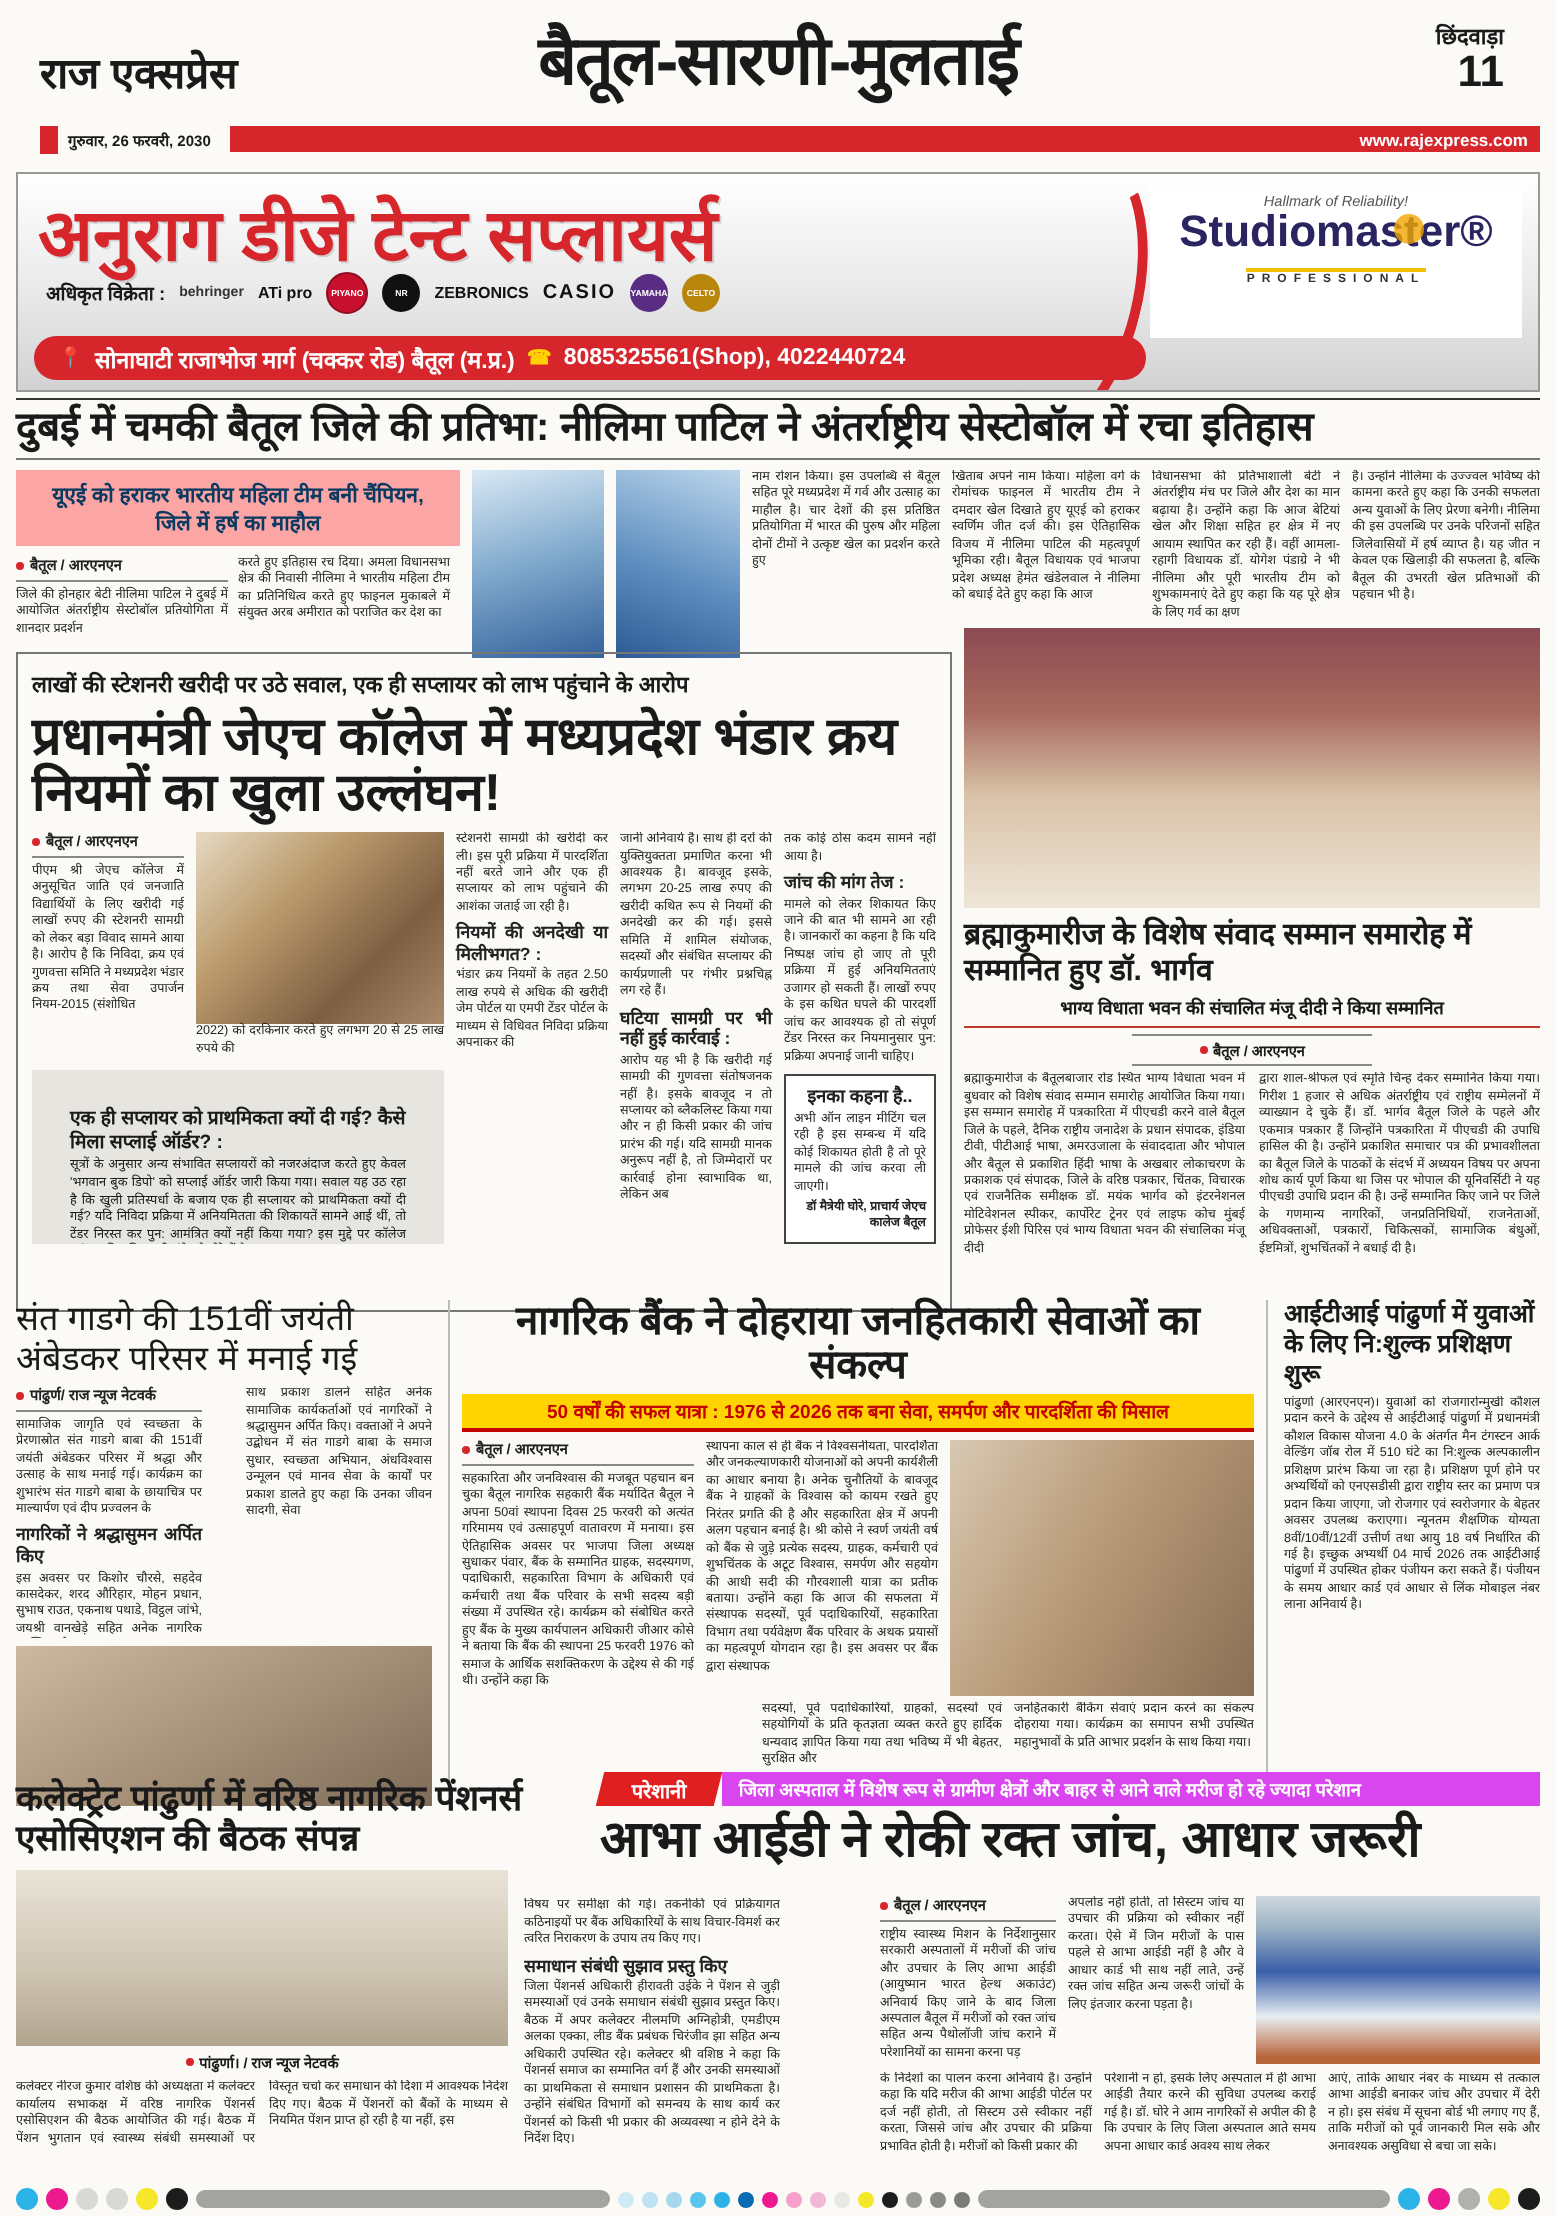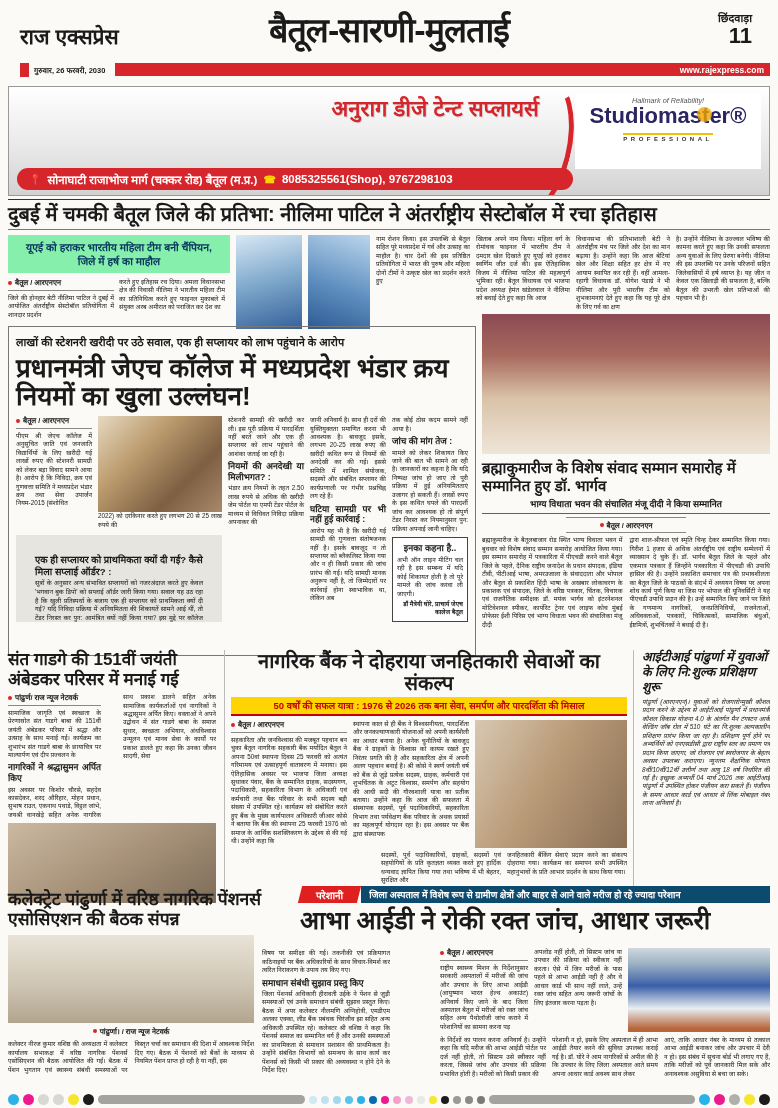--- a/index.html
+++ b/index.html
@@ -11,21 +11,21 @@
   .city{position:absolute;right:26px;top:10px;font-size:11px;font-weight:800;}
   .pageno{position:absolute;right:26px;top:23px;font-size:22px;font-weight:800;text-align:right;}
   .dateline-row{position:absolute;top:62px;left:20px;right:8px;height:15px;display:flex;align-items:center;}
   .red-sq{width:9px;height:14px;background:#d6252b;margin-right:5px;flex:none;}
   .date-text{font-size:7.5px;font-weight:bold;margin-right:10px;white-space:nowrap;}
   .red-bar{flex:1;height:13px;background:#d6252b;display:flex;justify-content:flex-end;align-items:center;padding-right:6px;}
   .website{color:#fff;font-size:8.5px;font-weight:bold;cursor:pointer;}
   
   .ad{position:absolute;top:86px;left:8px;width:760px;height:108px;border:1px solid #999;
       background:linear-gradient(180deg,#ffffff,#e9e9e9 55%,#d2d2d2);overflow:hidden;}
-  .ad-title{position:absolute;top:5px;left:10px;width:520px;text-align:right;font-size:22px;font-weight:800;color:#d6252b;text-shadow:1px 1px 0 #00000022;}
+  .ad-title{position:absolute;top:5px;left:10px;width:520px;text-align:left;font-size:36px;font-weight:800;color:#d6252b;text-shadow:1px 1px 0 #00000022;}
   .brands-row{position:absolute;top:49px;left:14px;width:528px;display:flex;align-items:center;gap:7px;}
   .dealer-label{font-size:9.5px;font-weight:800;}
   .brand{font-weight:800;white-space:nowrap;}
   .b1{font-size:7px;color:#333;}
   .b2{font-size:8px;color:#111;}
   .chip{display:inline-flex;align-items:center;justify-content:center;border-radius:50%;width:19px;height:19px;font-size:4.3px;color:#fff;font-weight:800;text-align:center;flex:none;}
   .c-red{background:#c8102e;border:1px solid #8e0b20;}
   .c-blk{background:#111;}
   .c-pur{background:#5a2d82;}
   .c-gold{background:#b8860b;}
@@ -46,21 +46,21 @@
   .col{font-size:6.3px;line-height:1.34;text-align:justify;color:#222;}
   .byline{display:flex;align-items:center;gap:3px;font-size:7.3px;font-weight:800;border-bottom:1px solid #888;padding-bottom:2px;margin-bottom:3px;}
   .dot{width:4px;height:4px;border-radius:50%;background:#d6252b;flex:none;}
   .sh{font-weight:800;font-size:8.8px;margin:3px 0 2px;line-height:1.2;}
   .photo{background:#ccc;flex:none;}
   
   .a1{position:absolute;top:199px;left:8px;width:762px;}
   .headline1{font-size:20px;font-weight:800;line-height:1.1;border-top:1.5px solid #333;border-bottom:1px solid #777;padding:3px 0 4px;}
   .a1-content{display:flex;gap:6px;margin-top:5px;height:98px;overflow:hidden;}
   .a1-left{width:222px;flex:none;display:flex;flex-wrap:wrap;gap:5px;align-content:flex-start;}
-  .bluebox{width:100%;height:38px;background:#86efac;color:#0a3a60;font-weight:800;font-size:10.5px;text-align:center;display:flex;align-items:center;justify-content:center;padding:2px 10px;box-sizing:border-box;}
+  .bluebox{width:100%;height:38px;background:#fca5a5;color:#0a3a60;font-weight:800;font-size:10.5px;text-align:center;display:flex;align-items:center;justify-content:center;padding:2px 10px;box-sizing:border-box;}
   .a1-left .col{width:106px;}
   .p-sport1{width:66px;height:94px;background:linear-gradient(165deg,#d9e8f4,#86aed0 45%,#33619b);}
   .p-sport2{width:62px;height:94px;background:linear-gradient(200deg,#bcd6ec,#5f8fc0 55%,#2d5a94);}
   .a1-right{display:flex;gap:6px;flex:1;}
   .a1-right .col{flex:1;}
   
   .a2{position:absolute;top:326px;left:8px;width:468px;height:330px;border:1px solid #777;padding:7px;box-sizing:border-box;overflow:hidden;}
   .kicker{font-size:11px;font-weight:800;padding-bottom:3px;}
   .headline2{font-size:26px;font-weight:800;line-height:1.08;margin:2px 0 6px;}
   .a2grid{display:grid;grid-template-columns:76px 124px 1fr 1fr 1fr;grid-template-rows:auto auto;gap:6px;
@@ -76,49 +76,49 @@
   
   .a3{position:absolute;top:314px;left:482px;width:288px;}
   .p-award{width:100%;height:140px;background:linear-gradient(180deg,#8c4a52,#a86a5e 30%,#d9c2a8 60%,#efe6d8);}
   .headline3{font-size:15px;font-weight:800;line-height:1.18;margin-top:5px;}
   .subhead3{font-size:9px;font-weight:800;text-align:center;padding:3px 0;border-bottom:1.5px solid #c0392b;margin-bottom:3px;}
   .a3 .byline{justify-content:center;border-top:1px solid #888;padding-top:2px;width:120px;margin:0 auto 3px;}
   .a3-body{display:flex;gap:7px;height:118px;overflow:hidden;}
   .a3-body .col{flex:1;}
   
   .a4{position:absolute;top:650px;left:8px;width:208px;}
-  .headline4{font-size:17px;font-weight:700;line-height:1.15;margin-bottom:4px;}
+  .headline4{font-size:17px;font-weight:400;line-height:1.15;margin-bottom:4px;}
   .a4-cols{display:flex;gap:22px;height:126px;overflow:hidden;}
   .a4-cols .col{flex:1;}
   .p-gathering{width:100%;height:80px;margin-top:4px;background:linear-gradient(150deg,#cbb9a2,#a8937a 50%,#7e6c58);}
   .a5{position:absolute;top:650px;left:224px;width:410px;border-left:1px solid #bbb;border-right:1px solid #bbb;padding:0 6px;box-sizing:border-box;}
   .headline5{font-size:20px;font-weight:800;line-height:1.1;text-align:center;}
   .strip5{margin:3px 0 4px;background:#ffd400;color:#c40000;font-weight:800;font-size:9.5px;text-align:center;padding:2px 0;border-bottom:2px solid #c40000;}
   .a5-main{display:flex;gap:6px;height:128px;overflow:hidden;}
   .a5-main .col{width:116px;flex:none;}
   .p-cake{flex:1;height:128px;background:linear-gradient(120deg,#d8c8b2,#b99b78 45%,#8a6f55);}
   .a5-caps{display:flex;gap:6px;margin:3px 0 0 150px;height:50px;overflow:hidden;}
   .a5-caps .col{flex:1;}
-  .a6{position:absolute;top:650px;left:642px;width:128px;font-style:italic;}
+  .a6{position:absolute;top:650px;left:642px;width:128px;}
   .headline6{font-size:12.5px;font-weight:800;line-height:1.2;margin-bottom:3px;}
   .a6 .col{height:186px;overflow:hidden;}
   
   .a7{position:absolute;top:890px;left:8px;width:428px;}
   .headline7{font-size:17.5px;font-weight:800;line-height:1.12;width:288px;}
   .a7-row{display:flex;gap:8px;margin-top:6px;}
   .a7-left{width:246px;flex:none;}
   .p-meeting{width:100%;height:88px;background:linear-gradient(180deg,#e9e3d7,#cfc6b4 55%,#b2a58f);}
   .a7-left .byline{justify-content:center;border-bottom:none;border-top:none;margin:3px 0 2px;}
   .a7-bottom{column-count:2;column-gap:7px;height:80px;overflow:hidden;}
   .a7-right{width:128px;margin-top:14px;height:182px;overflow:hidden;}
   .a8head{position:absolute;top:886px;left:300px;width:470px;}
   .tagrow{display:flex;height:17px;}
   .tag{background:#e02020;color:#fff;font-weight:800;font-size:10px;display:flex;align-items:center;padding:0 16px;transform:skewX(-14deg);margin-right:2px;}
   .tag span{display:inline-block;transform:skewX(14deg);}
-  .strip8{flex:1;background:#0c4a6e;color:#fff;font-weight:bold;font-size:9.2px;display:flex;align-items:center;padding:0 8px;white-space:nowrap;overflow:hidden;}
+  .strip8{flex:1;background:#d946ef;color:#fff;font-weight:bold;font-size:9.2px;display:flex;align-items:center;padding:0 8px;white-space:nowrap;overflow:hidden;}
   .headline8{font-size:25px;font-weight:800;margin-top:4px;line-height:1.05;}
   .a8body{position:absolute;top:948px;left:440px;width:330px;}
   .a8-row1{display:flex;gap:6px;height:84px;overflow:hidden;}
   .a8-row1 .col{width:88px;flex:none;}
   .p-hospital{flex:1;height:84px;background:linear-gradient(180deg,#cfd8e0,#9fb4c4 18%,#3a5fa8 45%,#e8eef2 72%,#b8653a 96%);}
   .a8-row2{display:flex;gap:6px;margin-top:4px;height:56px;overflow:hidden;}
   .a8-row2 .col{flex:1;}
   
   .marks{position:absolute;top:1094px;left:8px;right:8px;height:11px;display:flex;align-items:center;gap:4px;}
   .pdot{border-radius:50%;display:inline-block;flex:none;}
@@ -140,30 +140,41 @@
       <span class="date-text">गुरुवार, 26 फरवरी, 2030</span>
       <div class="red-bar">
         <span class="website">www.rajexpress.com</span>
       </div>
     </div>
   </header>
 
   <section class="ad">
     <div class="ad-title">अनुराग डीजे टेन्ट सप्लायर्स</div>
     <div class="swoosh"></div>
+    <div class="brands-row">
+      <span class="dealer-label">अधिकृत विक्रेता :</span>
+      <span class="brand b1">behringer</span>
+      <span class="brand b2">ATi pro</span>
+      <span class="chip c-red">PIYANO</span>
+      <span class="chip c-blk">NR</span>
+      <span class="brand b-zeb">ZEBRONICS</span>
+      <span class="brand b-cas">CASIO</span>
+      <span class="chip c-pur">YAMAHA</span>
+      <span class="chip c-gold">CELTO</span>
+    </div>
     <div class="ad-right">
       <div class="tagline">Hallmark of Reliability!</div>
       <div class="studiomaster"><span class="sm-dot"></span><span>Studiomaster®</span></div>
       <div><span class="professional">PROFESSIONAL</span></div>
     </div>
     <div class="ad-bottombar">
       <span class="bar-icon">📍</span>
       <span>सोनाघाटी राजाभोज मार्ग (चक्कर रोड) बैतूल (म.प्र.)</span>
       <span class="bar-icon">☎</span>
-      <span>8085325561(Shop), 9767298103</span>
+      <span>8085325561(Shop), 4022440724</span>
     </div>
   </section>
 
   <section class="a1">
     <div class="headline1">दुबई में चमकी बैतूल जिले की प्रतिभा: नीलिमा पाटिल ने अंतर्राष्ट्रीय सेस्टोबॉल में रचा इतिहास</div>
     <div class="a1-content">
       <div class="a1-left">
         <div class="bluebox">यूएई को हराकर भारतीय महिला टीम बनी चैंपियन, जिले में हर्ष का माहौल</div>
         <div class="col">
           <div class="byline">

